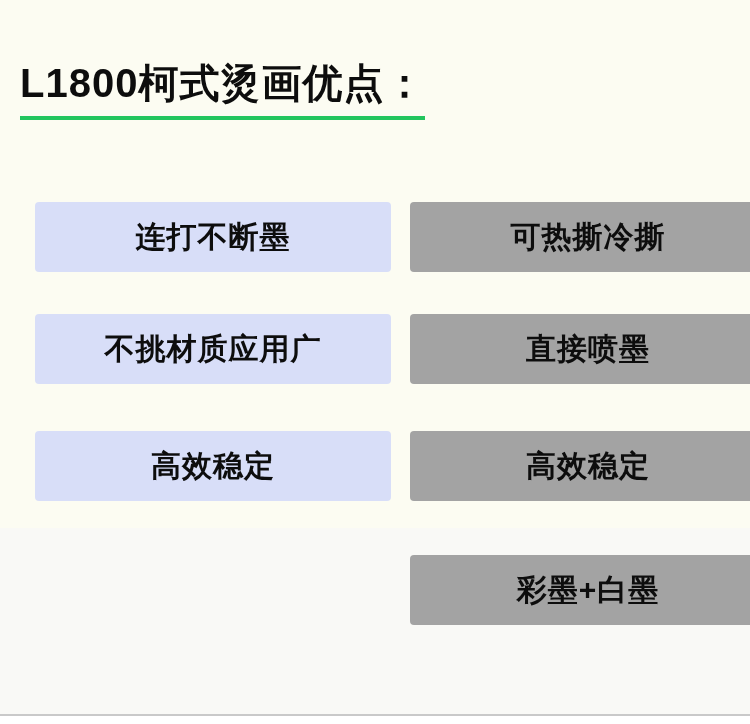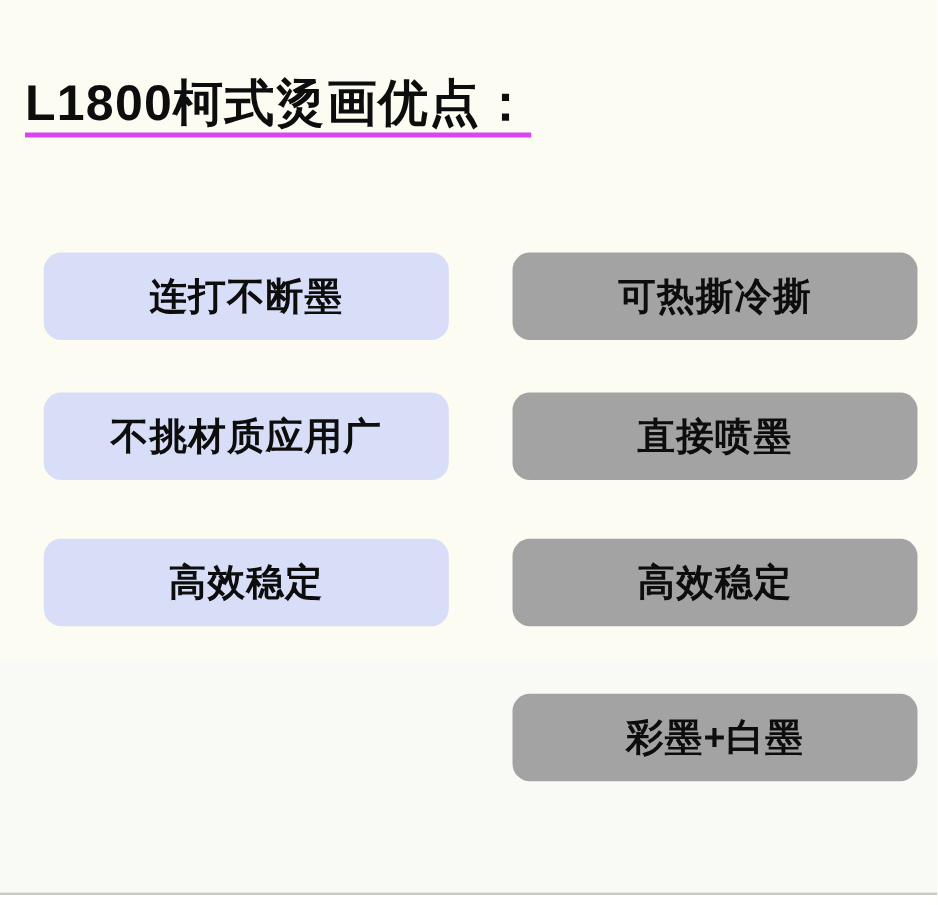--- a/index.html
+++ b/index.html
@@ -42,30 +42,31 @@
   }
 
   .title {
     position: absolute;
     left: 20px;
     top: 60px;
     font-size: 40px;
     font-weight: bold;
     color: #0d0d0d;
     letter-spacing: 1px;
-    border-bottom: 4px solid #d946ef;
+    border-bottom: 4px solid #22c55e;
+    padding-bottom: 10px;
     line-height: 1.15;
     white-space: nowrap;
   }
 
   .pill {
     position: absolute;
-    width: 324px;
+    width: 356px;
     height: 70px;
-    border-radius: 14px;
+    border-radius: 4px;
     display: flex;
     align-items: center;
     justify-content: center;
     font-size: 30px;
     font-weight: bold;
     color: #0d0d0d;
     letter-spacing: 1px;
     white-space: nowrap;
   }
 

